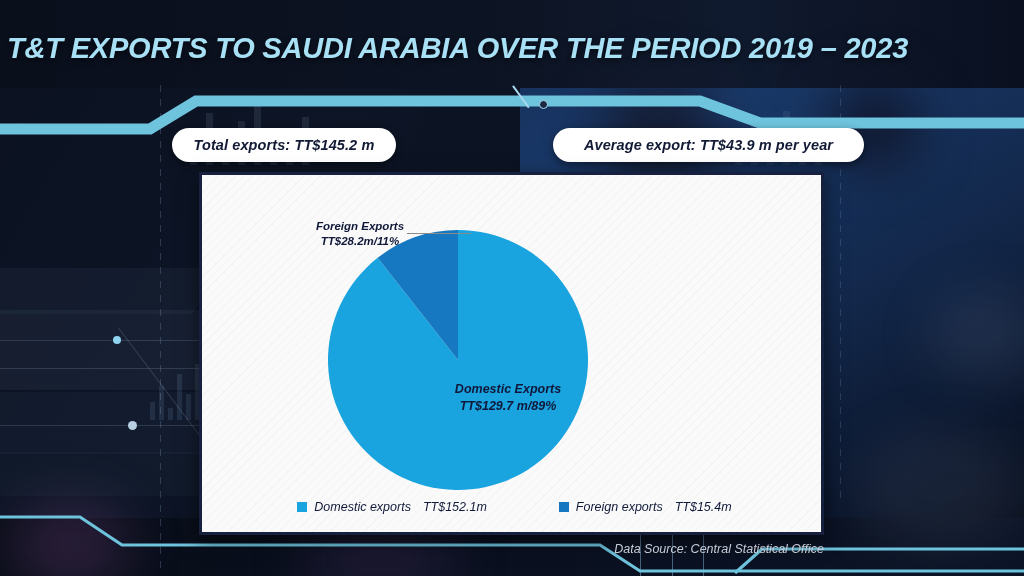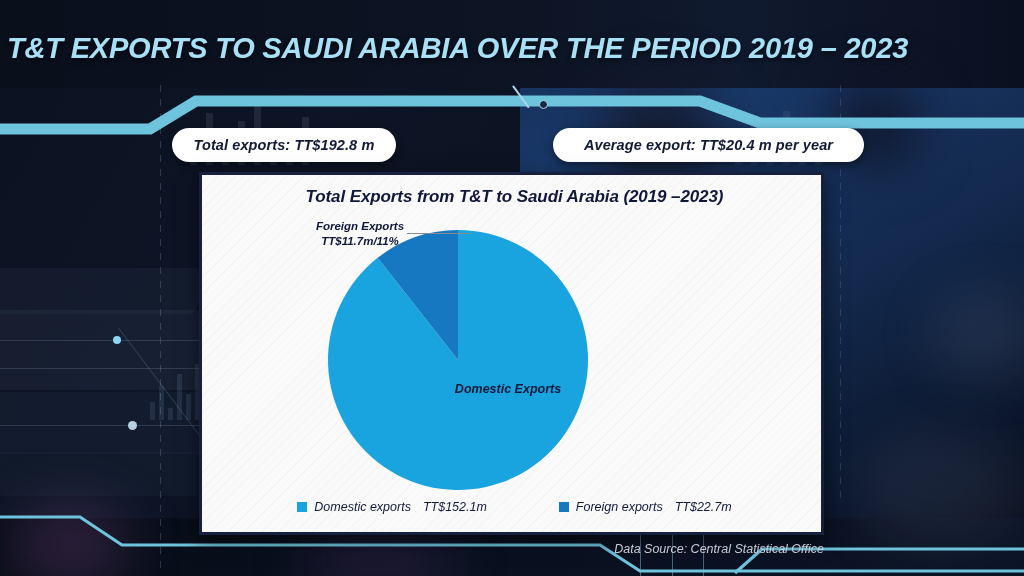--- a/index.html
+++ b/index.html
@@ -219,52 +219,52 @@
     <path d="M0 22 L80 22 L122 50 L290 50 L295 50 L600 50 L640 76 L1024 76" fill="none" stroke="#6ec3dd" stroke-width="3.2" stroke-linejoin="miter"></path>
     <path d="M735 78 L762 54 L1024 54" fill="none" stroke="#6ec3dd" stroke-width="3.2" stroke-linejoin="miter"></path>
   </svg>
 
   <div class="pointer-line"></div>
   <div class="pointer-dot"></div>
 </div>
 
 <div id="main-title">T&amp;T EXPORTS TO SAUDI ARABIA OVER THE PERIOD 2019 – 2023</div>
 
-<div class="pill" id="pill-total">Total exports: TT$192.8 m</div>
-
-<div class="pill" id="pill-avg">Average export: TT$20.4 m per year</div>
+<div class="pill" id="pill-total">Total exports: TT$145.2 m</div>
+
+<div class="pill" id="pill-avg">Average export: TT$43.9 m per year</div>
 
 <div id="chart-panel">
 
-  <div id="chart-title">Total Exports from T&amp;T to Saudi Arabia (2019 –2023)</div>
 
   <svg id="pie" viewBox="0 0 262 262">
 
     <path id="slice-domestic" d="M 131 131 L 131.00 1.00 A 130 130 0 1 1 50.59 28.85 Z" fill="#19a3df"></path>
 
     <path id="slice-foreign" d="M 131 131 L 50.59 28.85 A 130 130 0 0 1 131.00 1.00 Z" fill="#1578c0"></path>
   </svg>
 
   <div id="callout-line"></div>
   <div id="callout-foreign">
     <div>Foreign Exports</div>
-    <div>TT$11.7m/11%</div>
+    <div>TT$28.2m/11%</div>
   </div>
 
   <div id="label-domestic">
     <div>Domestic Exports</div>
+    <div>TT$129.7 m/89%</div>
   </div>
 
   <div id="legend">
     <div class="legend-item">
       <span class="legend-swatch" id="sw-dom" style="background: rgb(25, 163, 223);"></span>
       <span>Domestic exports</span>
       <span class="legend-val">TT$152.1m</span>
     </div>
     <div class="legend-item">
       <span class="legend-swatch" id="sw-for" style="background: rgb(21, 120, 192);"></span>
       <span>Foreign exports</span>
-      <span class="legend-val">TT$22.7m</span>
+      <span class="legend-val">TT$15.4m</span>
     </div>
   </div>
 </div>
 
 <div id="footer-source">Data Source: Central Statistical Office</div>
 
 </body></html>

